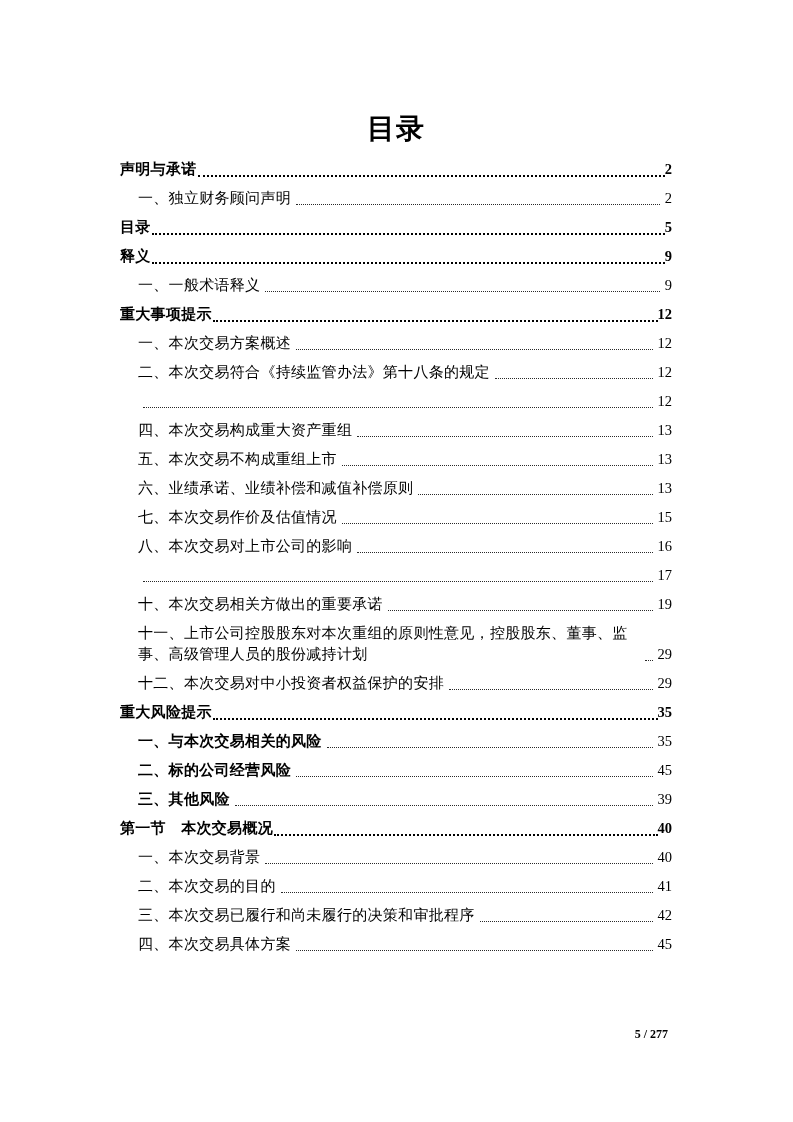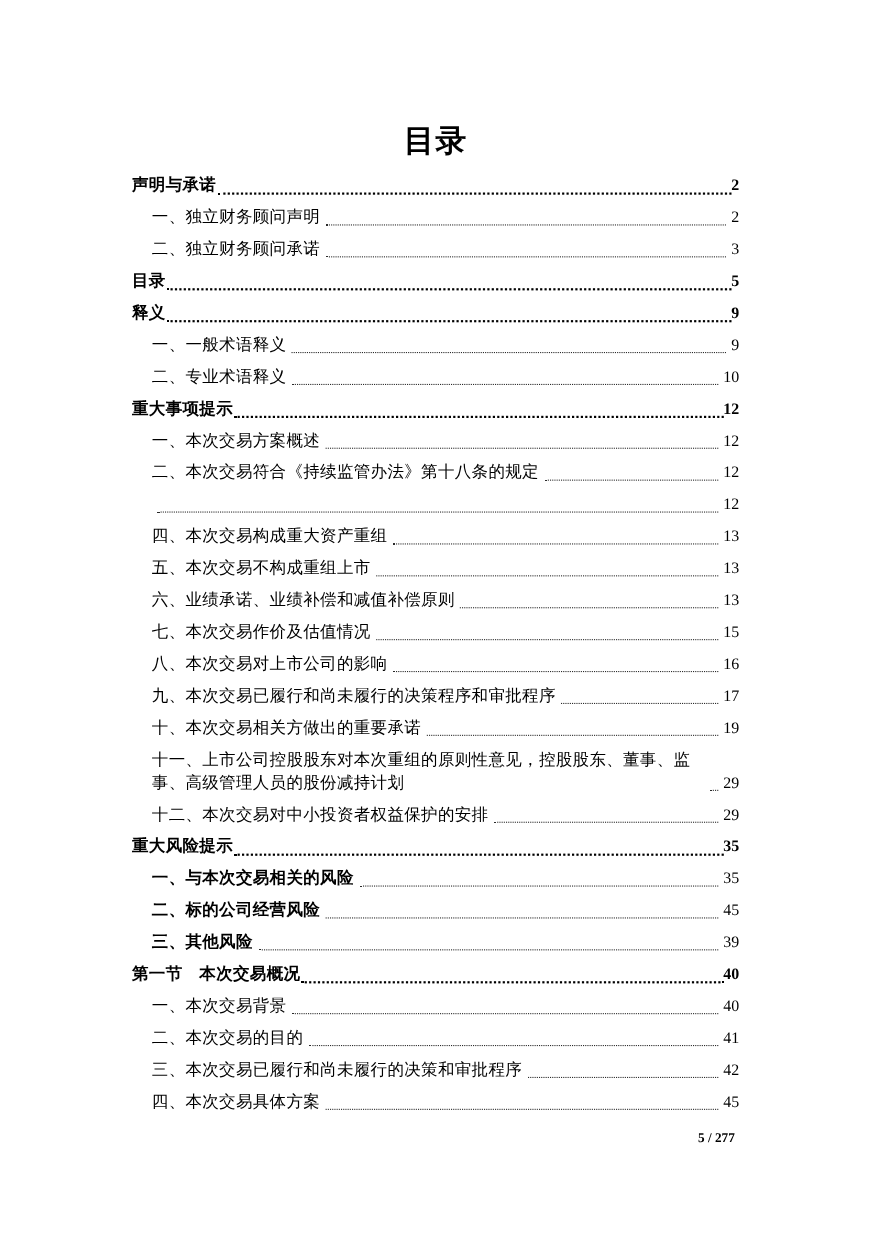--- a/index.html
+++ b/index.html
@@ -80,45 +80,35 @@
         <div class="toc-row lvl1 emph bold-leader">
     <span class="toc-label">声明与承诺</span>
     <span class="toc-dots"></span>
     <span class="toc-page">2</span>
   </div>
         <div class="toc-row lvl2">
     <span class="toc-label">一、独立财务顾问声明</span>
     <span class="toc-dots"></span>
     <span class="toc-page">2</span>
   </div>
-        <div class="toc-row lvl2">
-    <span class="toc-label">二、独立财务顾问承诺</span>
-    <span class="toc-dots"></span>
-    <span class="toc-page">3</span>
-  </div>
         <div class="toc-row lvl1 emph bold-leader">
     <span class="toc-label">目录</span>
     <span class="toc-dots"></span>
     <span class="toc-page">5</span>
   </div>
         <div class="toc-row lvl1 emph bold-leader">
     <span class="toc-label">释义</span>
     <span class="toc-dots"></span>
     <span class="toc-page">9</span>
   </div>
         <div class="toc-row lvl2">
     <span class="toc-label">一、一般术语释义</span>
     <span class="toc-dots"></span>
     <span class="toc-page">9</span>
   </div>
-        <div class="toc-row lvl2">
-    <span class="toc-label">二、专业术语释义</span>
-    <span class="toc-dots"></span>
-    <span class="toc-page">10</span>
-  </div>
         <div class="toc-row lvl1 emph bold-leader">
     <span class="toc-label">重大事项提示</span>
     <span class="toc-dots"></span>
     <span class="toc-page">12</span>
   </div>
         <div class="toc-row lvl2">
     <span class="toc-label">一、本次交易方案概述</span>
     <span class="toc-dots"></span>
     <span class="toc-page">12</span>
   </div>
@@ -150,21 +140,20 @@
     <span class="toc-label">七、本次交易作价及估值情况</span>
     <span class="toc-dots"></span>
     <span class="toc-page">15</span>
   </div>
         <div class="toc-row lvl2">
     <span class="toc-label">八、本次交易对上市公司的影响</span>
     <span class="toc-dots"></span>
     <span class="toc-page">16</span>
   </div>
         <div class="toc-row lvl2">
-    <span class="toc-label">九、本次交易已履行和尚未履行的决策程序和审批程序</span>
     <span class="toc-dots"></span>
     <span class="toc-page">17</span>
   </div>
         <div class="toc-row lvl2">
     <span class="toc-label">十、本次交易相关方做出的重要承诺</span>
     <span class="toc-dots"></span>
     <span class="toc-page">19</span>
   </div>
         <div class="toc-row lvl2">
     <span class="toc-label">十一、上市公司控股股东对本次重组的原则性意见，控股股东、董事、监事、高级管理人员的股份减持计划</span>

